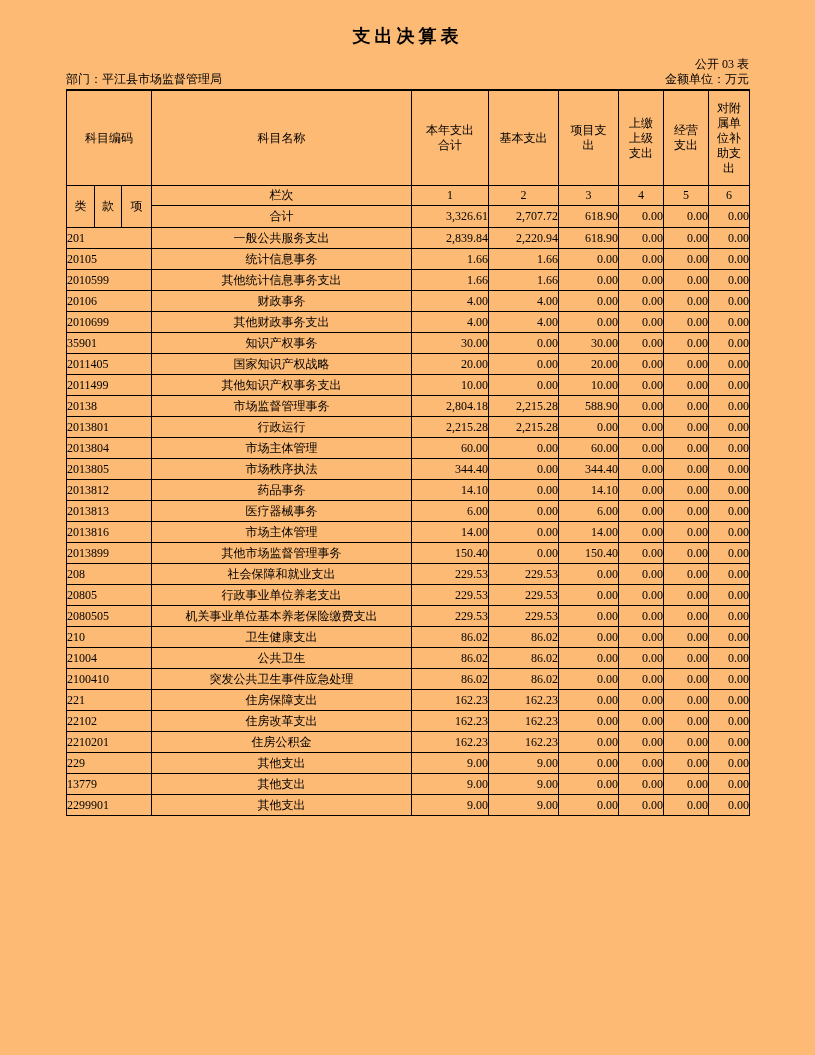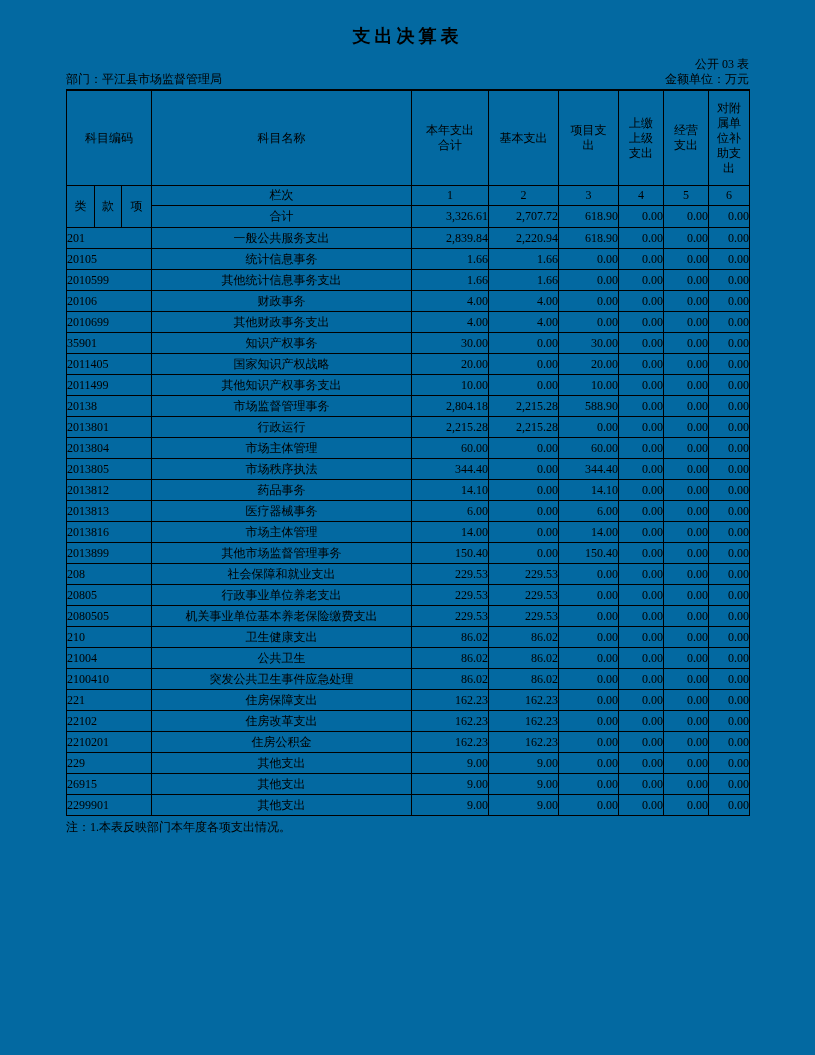--- a/index.html
+++ b/index.html
@@ -4,21 +4,21 @@
 <style>
   html, body {
     margin: 0;
     padding: 0;
     background: #ffffff;
   }
   .page {
     width: 815px;
     height: 1055px;
     box-sizing: border-box;
-    background: #0369a1;
+    background: #fdba74;
     color: #000000;
     font-family: "Liberation Serif", "DejaVu Serif", serif;
     padding-top: 24px;
     position: relative;
     overflow: hidden;
   }
   .inner {
     width: 683px;
     margin: 0 auto;
   }
@@ -413,21 +413,21 @@
             <td colspan="3" class="code">229</td>
             <td class="name indent-0">其他支出</td>
             <td class="num">9.00</td>
             <td class="num">9.00</td>
             <td class="num">0.00</td>
             <td class="num">0.00</td>
             <td class="num">0.00</td>
             <td class="num">0.00</td>
           </tr>
           <tr class="data-row">
-            <td colspan="3" class="code">26915</td>
+            <td colspan="3" class="code">13779</td>
             <td class="name indent-0">其他支出</td>
             <td class="num">9.00</td>
             <td class="num">9.00</td>
             <td class="num">0.00</td>
             <td class="num">0.00</td>
             <td class="num">0.00</td>
             <td class="num">0.00</td>
           </tr>
           <tr class="data-row">
             <td colspan="3" class="code">2299901</td>
@@ -435,16 +435,15 @@
             <td class="num">9.00</td>
             <td class="num">9.00</td>
             <td class="num">0.00</td>
             <td class="num">0.00</td>
             <td class="num">0.00</td>
             <td class="num">0.00</td>
           </tr>
         </tbody>
     </table>
 
-    <div class="foot-note">注：1.本表反映部门本年度各项支出情况。</div>
 
   </div>
 </div>
 
 </body></html>

